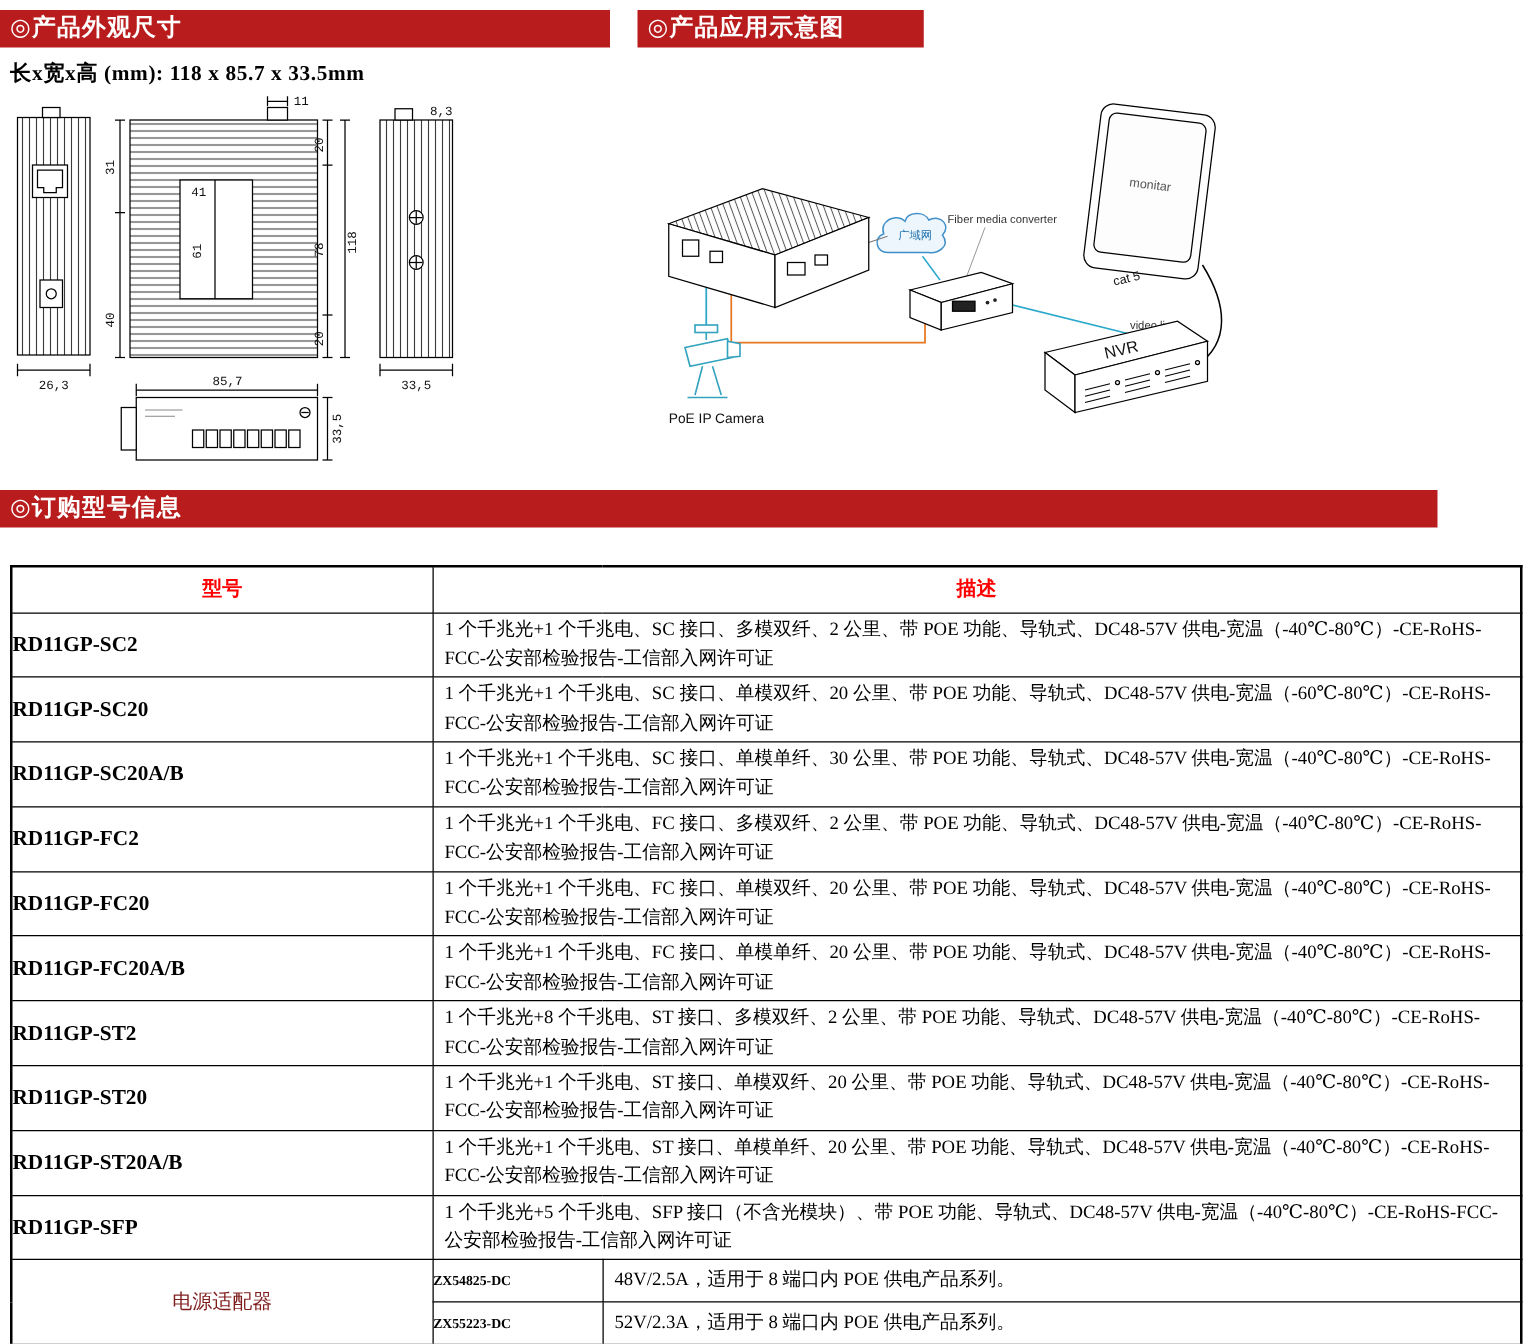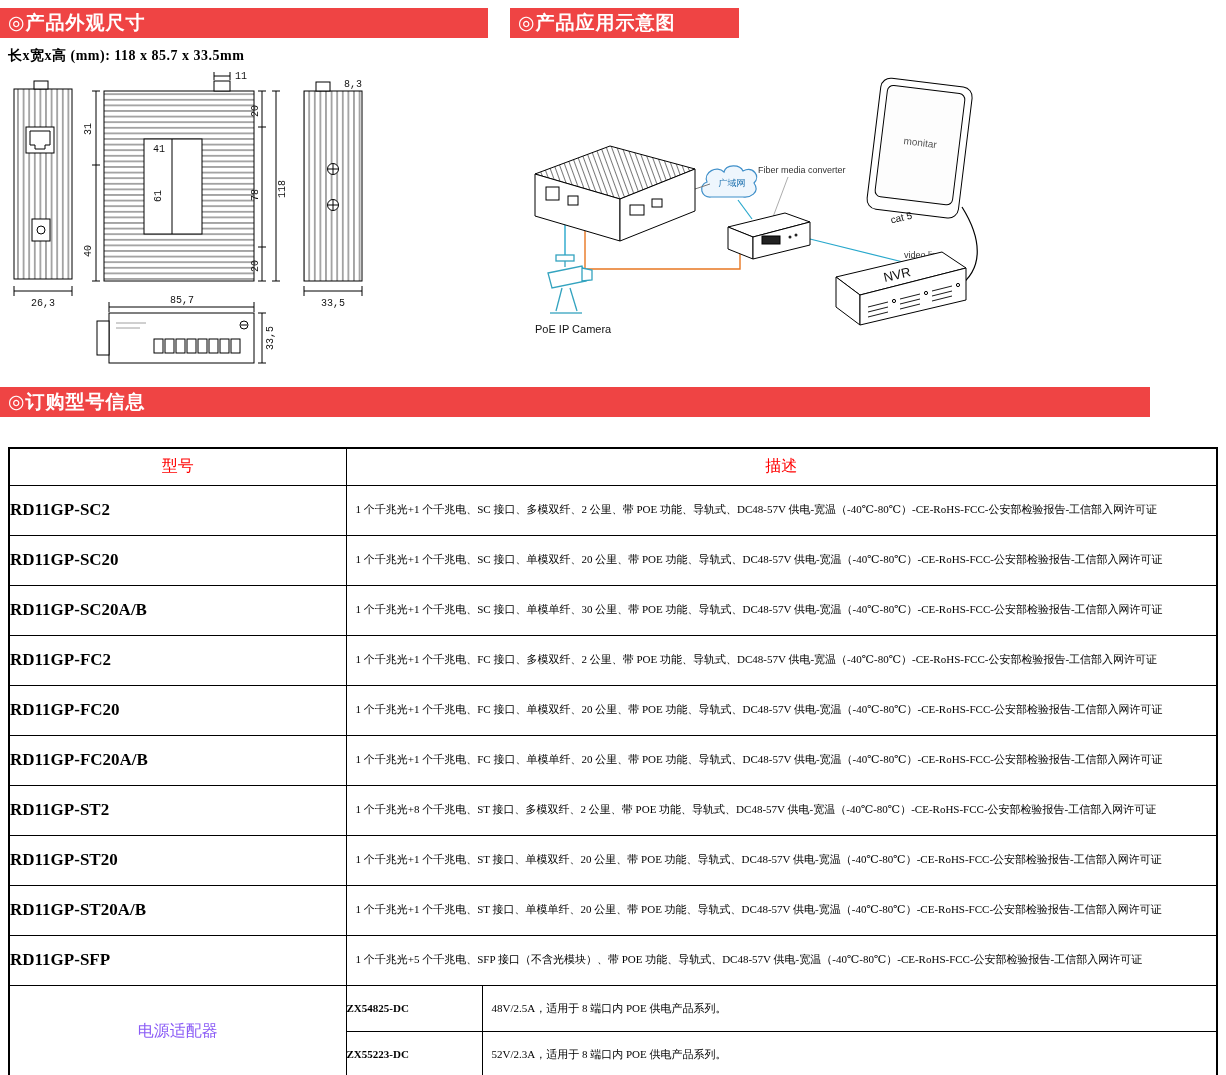--- a/index.html
+++ b/index.html
@@ -2,53 +2,53 @@
 <html><head>
 <meta charset="utf-8">
 <style>
   *{box-sizing:border-box;margin:0;padding:0}
   body{width:1226px;height:1075px;background:#fff;overflow:hidden;
        font-family:"Liberation Serif","DejaVu Serif",serif;color:#000}
   .page{position:relative;width:1226px;height:1075px;padding-top:8px}
 
   
   .top-bars{position:relative;height:30px}
-  .gbar{background:#ef4444;color:#fff;font-weight:bold;font-size:19px;
+  .gbar{background:#b91c1c;color:#fff;font-weight:bold;font-size:19px;
         height:30px;line-height:30px;padding-left:8px;letter-spacing:1px}
   .gbar-left{position:absolute;left:0;top:0;width:488px}
   .gbar-right{position:absolute;left:510px;top:0;width:229px}
   .gbar-full{width:1150px;margin-top:10px}
 
-  .size-line{font-size:14px;font-weight:bold;margin:9px 0 0 8px;letter-spacing:.5px}
+  .size-line{font-size:17px;font-weight:bold;margin:9px 0 0 8px;letter-spacing:.5px}
 
   .figures{position:relative;height:308px;margin-top:4px}
   .tech-svg{position:absolute;left:4px;top:0}
   .app-svg{position:absolute;left:490px;top:0}
 
   
   .dim{font:10px "Liberation Mono","DejaVu Sans Mono",monospace;fill:#111;text-anchor:middle}
   .dim-s{font:10px "Liberation Mono","DejaVu Sans Mono",monospace;fill:#111;text-anchor:start}
   .app-lbl{font:9px "Liberation Sans","DejaVu Sans",sans-serif;fill:#333;text-anchor:start}
   .app-lbl-md{font:11px "Liberation Sans","DejaVu Sans",sans-serif;fill:#111;text-anchor:start}
   .cloud-lbl{font:9px "Liberation Sans","DejaVu Sans",sans-serif;fill:#1a6fae;text-anchor:middle}
   .nvr-lbl{font:13px "Liberation Sans","DejaVu Sans",sans-serif;fill:#111;text-anchor:middle}
   .mon-lbl{font:10px "Liberation Sans","DejaVu Sans",sans-serif;fill:#555;text-anchor:middle}
   .cat5-lbl{font:10px "Liberation Sans","DejaVu Sans",sans-serif;fill:#111;text-anchor:middle}
 
   
   .order-table{border-collapse:collapse;width:1210px;margin:30px 8px 0;border:2px solid #000;
                table-layout:fixed}
   .order-table th,.order-table td{border:1px solid #000;vertical-align:middle}
   .order-table thead tr{height:37px}
-  .order-table th{color:#ff0000;font-weight:normal;font-size:16px;text-align:center}
+  .order-table th{color:#ff0000;font-weight:bold;font-size:16px;text-align:center}
   tr.model-row{height:50px}
   td.model{text-align:left;font-weight:bold;font-size:17px}
-  td.desc{font-size:11px;line-height:1.56;padding:14px 9px}
+  td.desc{font-size:15px;line-height:1.56;padding:2px 9px}
   tr.adapter-row{height:34px}
-  td.adapter-label{color:#8b5cf6;text-align:center;font-size:16px}
+  td.adapter-label{color:#7f1d1d;text-align:center;font-size:16px}
   td.sub-model{font-weight:bold;font-size:11px}
 </style>
 </head>
 <body>
 
 <div class="page">
 
   <div class="top-bars">
     <div class="gbar gbar-left">◎产品外观尺寸</div>
     <div class="gbar gbar-right">◎产品应用示意图</div>
@@ -249,21 +249,21 @@
         <th colspan="2">描述</th>
       </tr>
     </thead>
     <tbody>
       <tr class="model-row">
         <td class="model">RD11GP-SC2</td>
         <td class="desc" colspan="2">1 个千兆光+1 个千兆电、SC 接口、多模双纤、2 公里、带 POE 功能、导轨式、DC48-57V 供电-宽温（-40℃-80℃）-CE-RoHS-FCC-公安部检验报告-工信部入网许可证</td>
       </tr>
       <tr class="model-row">
         <td class="model">RD11GP-SC20</td>
-        <td class="desc" colspan="2">1 个千兆光+1 个千兆电、SC 接口、单模双纤、20 公里、带 POE 功能、导轨式、DC48-57V 供电-宽温（-40℃-80℃）-CE-RoHS-FCC-公安部检验报告-工信部入网许可证</td>
+        <td class="desc" colspan="2">1 个千兆光+1 个千兆电、SC 接口、单模双纤、20 公里、带 POE 功能、导轨式、DC48-57V 供电-宽温（-60℃-80℃）-CE-RoHS-FCC-公安部检验报告-工信部入网许可证</td>
       </tr>
       <tr class="model-row">
         <td class="model">RD11GP-SC20A/B</td>
         <td class="desc" colspan="2">1 个千兆光+1 个千兆电、SC 接口、单模单纤、30 公里、带 POE 功能、导轨式、DC48-57V 供电-宽温（-40℃-80℃）-CE-RoHS-FCC-公安部检验报告-工信部入网许可证</td>
       </tr>
       <tr class="model-row">
         <td class="model">RD11GP-FC2</td>
         <td class="desc" colspan="2">1 个千兆光+1 个千兆电、FC 接口、多模双纤、2 公里、带 POE 功能、导轨式、DC48-57V 供电-宽温（-40℃-80℃）-CE-RoHS-FCC-公安部检验报告-工信部入网许可证</td>
       </tr>
       <tr class="model-row">

